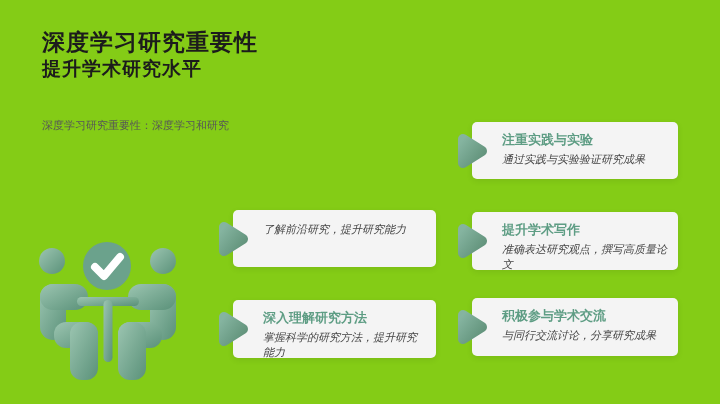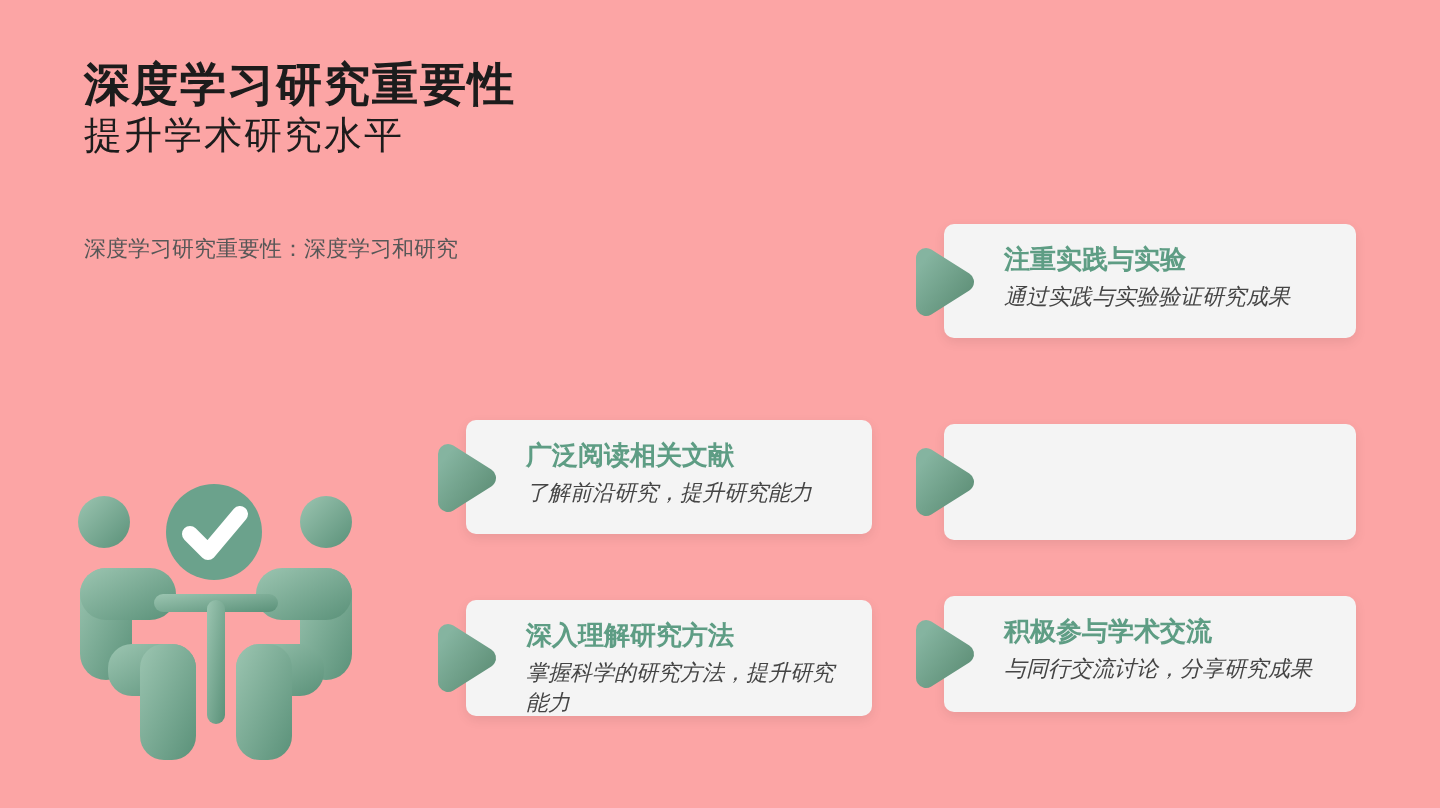--- a/index.html
+++ b/index.html
@@ -1,29 +1,29 @@
 <!DOCTYPE html>
 <html><head>
 <meta charset="utf-8">
 <style>
   html,body{margin:0;padding:0;background:#888;}
   .slide{
-    position:relative;width:720px;height:404px;background:#fca5a5;overflow:hidden;
+    position:relative;width:720px;height:404px;background:#84cc16;overflow:hidden;
     font-family:"Liberation Sans","DejaVu Sans",sans-serif;
   }
   .title-block{position:absolute;left:42px;top:28px;}
   .title-line1{font-size:23px;font-weight:bold;color:#1c1c1c;letter-spacing:1px;line-height:28px;}
-  .title-line2{font-size:19px;font-weight:normal;color:#1c1c1c;letter-spacing:1px;line-height:25px;}
+  .title-line2{font-size:19px;font-weight:bold;color:#1c1c1c;letter-spacing:1px;line-height:25px;}
   .caption{position:absolute;left:42px;top:117px;width:208px;font-size:11px;color:#575757;line-height:17px;}
   .hero-icon{position:absolute;left:30px;top:242px;width:156px;height:148px;}
   .card{
     position:absolute;background:#f4f4f4;border-radius:5px;
     box-shadow:0 2px 6px rgba(0,0,0,0.08);
   }
-  .card-0{left:472px;top:112px;width:206px;height:57px;}
+  .card-0{left:472px;top:122px;width:206px;height:57px;}
   .card-1{left:233px;top:210px;width:203px;height:57px;}
   .card-2{left:472px;top:212px;width:206px;height:58px;}
   .card-3{left:233px;top:300px;width:203px;height:58px;}
   .card-4{left:472px;top:298px;width:206px;height:58px;}
   .card-arrow{
     position:absolute;left:-17px;top:50%;transform:translateY(-50%);
     width:36px;height:40px;
   }
   .card-body{padding:9px 10px 0 30px;}
   .card-title{font-size:13px;font-weight:bold;color:#5e9d84;line-height:18px;}
@@ -90,32 +90,33 @@
     </div>
   </div>
 
   <div class="card card-1">
     <span class="card-arrow">
       <svg width="36" height="40" viewBox="0 0 36 40">
           <path d="M8 8 L27 20 L8 32 Z" fill="url(#arrowGrad)" stroke="url(#arrowGrad)" stroke-width="10" stroke-linejoin="round" stroke-linecap="round"></path>
         </svg>
     </span>
     <div class="card-body">
-      <div class="card-title">广泛阅读相关文献</div>
       <div class="card-desc">了解前沿研究，提升研究能力</div>
     </div>
   </div>
 
   <div class="card card-2">
     <span class="card-arrow">
       <svg width="36" height="40" viewBox="0 0 36 40">
           <path d="M8 8 L27 20 L8 32 Z" fill="url(#arrowGrad)" stroke="url(#arrowGrad)" stroke-width="10" stroke-linejoin="round" stroke-linecap="round"></path>
         </svg>
     </span>
     <div class="card-body">
+      <div class="card-title">提升学术写作</div>
+      <div class="card-desc">准确表达研究观点，撰写高质量论文</div>
     </div>
   </div>
 
   <div class="card card-4">
     <span class="card-arrow">
       <svg width="36" height="40" viewBox="0 0 36 40">
           <path d="M8 8 L27 20 L8 32 Z" fill="url(#arrowGrad)" stroke="url(#arrowGrad)" stroke-width="10" stroke-linejoin="round" stroke-linecap="round"></path>
         </svg>
     </span>
     <div class="card-body">

